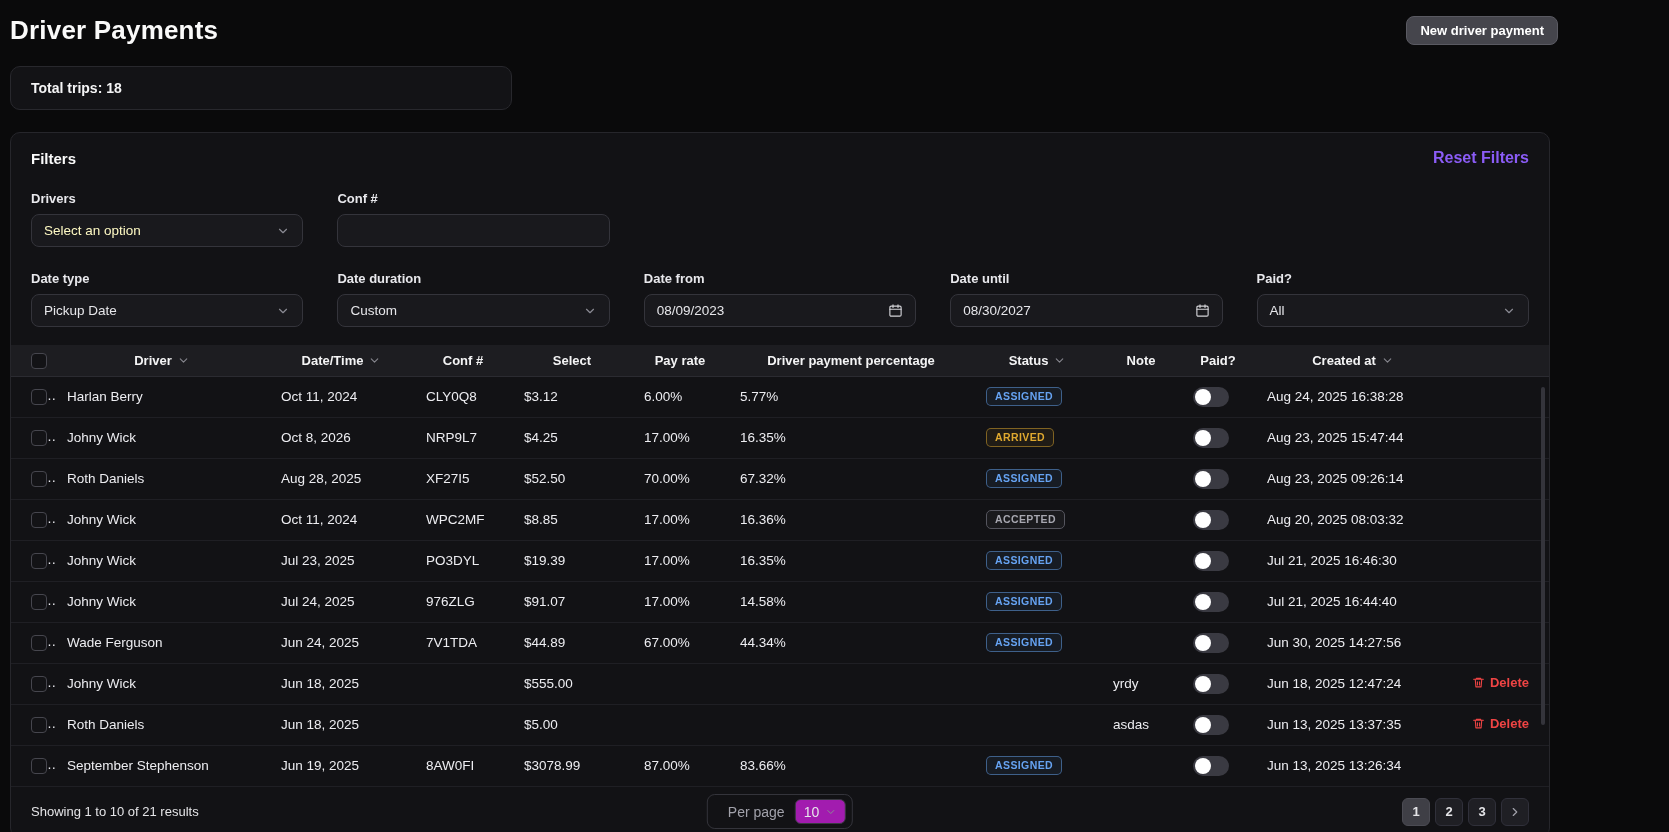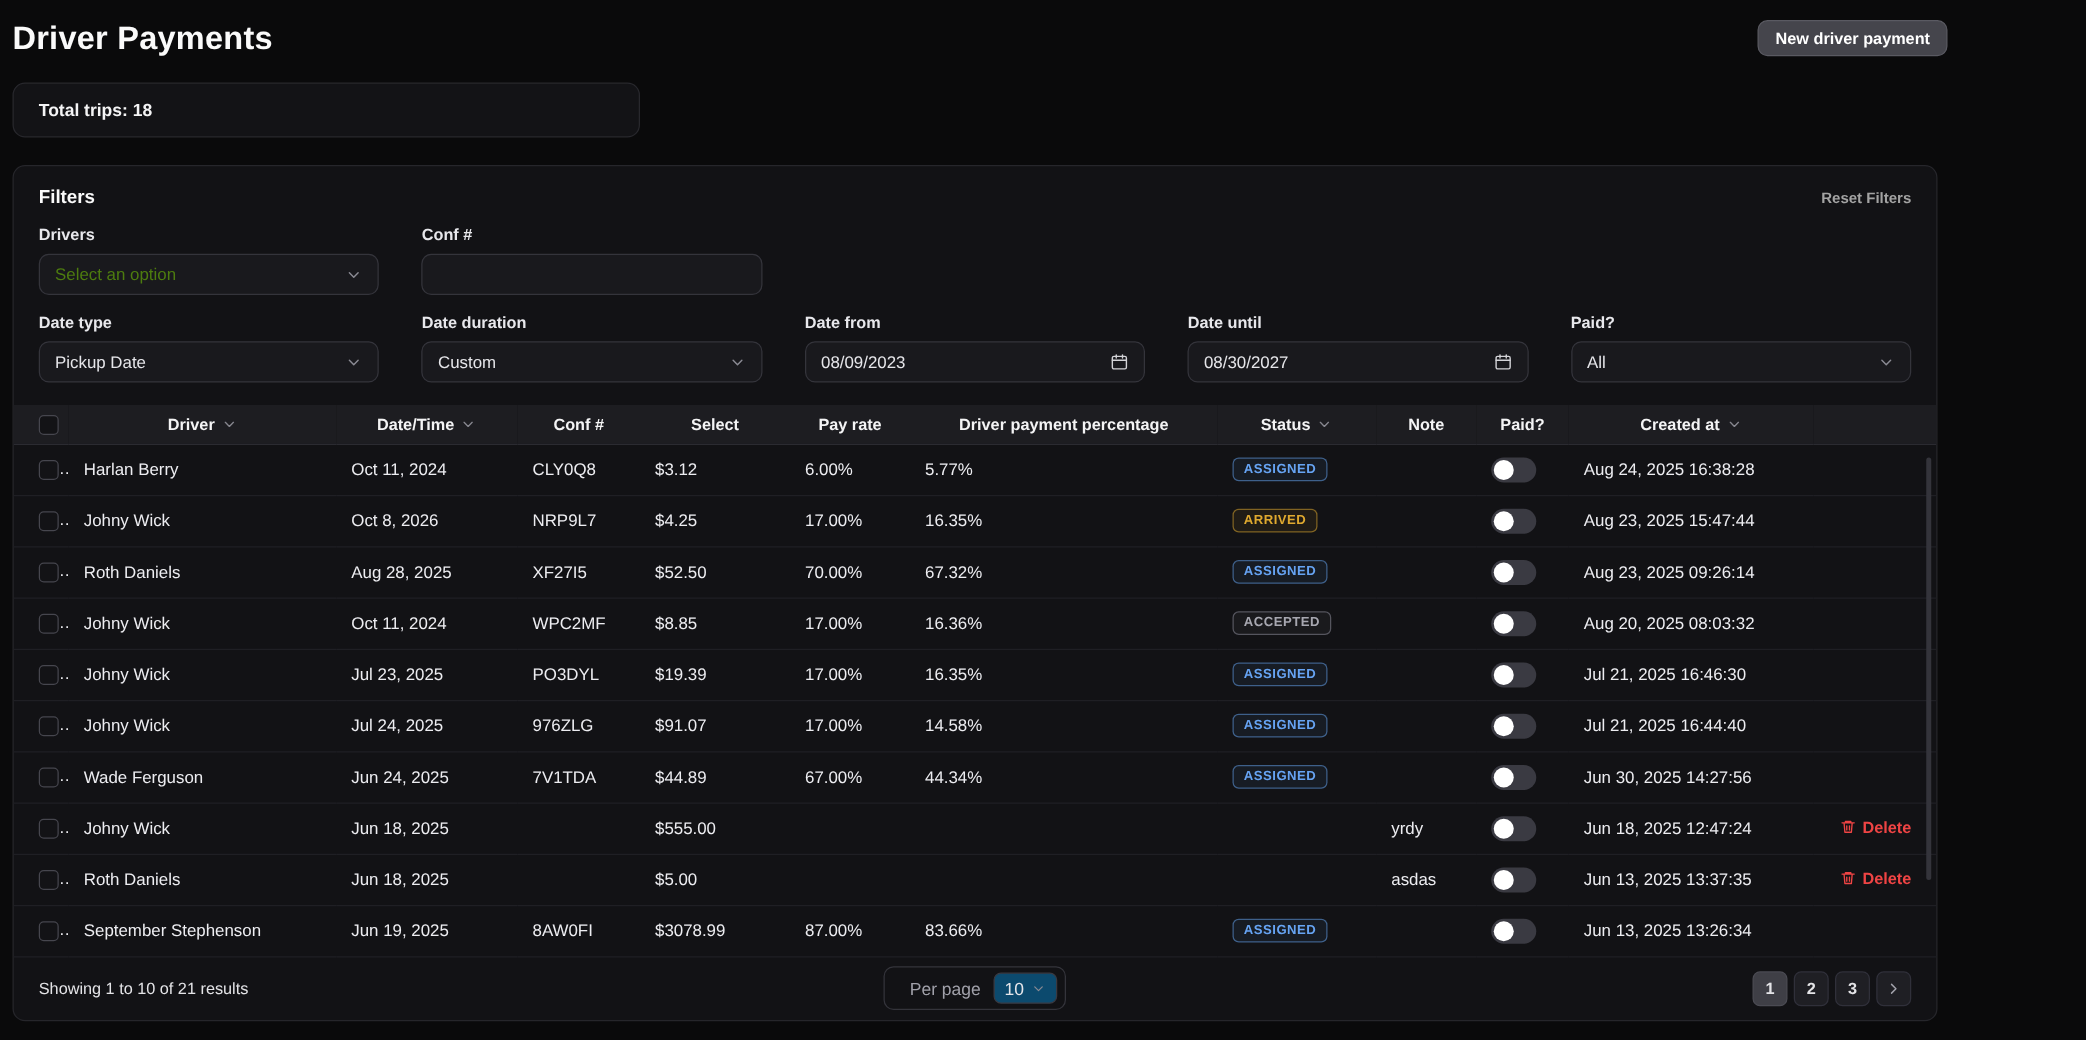--- a/index.html
+++ b/index.html
@@ -16,28 +16,28 @@
   
   .summary-row{display:flex;gap:17px;margin-top:16px}
   .summary-card{width:502px;height:44px;background:#131316;border:1px solid #28282d;border-radius:10px;
     display:flex;align-items:center;padding:0 20px;font-size:14px;font-weight:700;color:#f4f4f5}
 
   
   .panel{margin-top:22px;width:1540px;background:#121215;border:1px solid #26262b;border-radius:10px;overflow:hidden}
   .filters{padding:16px 20px 18px}
   .filters-head{display:flex;justify-content:space-between;align-items:center}
   .filters-title{font-size:15px;font-weight:700}
-  .reset-link{font-size:12px;font-weight:600;color:#a3a3a3;cursor:pointer;text-decoration:none}
-  .filter-grid{display:grid;grid-template-columns:repeat(5,1fr);column-gap:34px;margin-top:14px}
+  .reset-link{font-size:16px;font-weight:600;color:#8b5cf6;cursor:pointer;text-decoration:none}
+  .filter-grid{display:grid;grid-template-columns:repeat(5,1fr);column-gap:34px;margin-top:24px}
   .field label{display:block;font-size:13px;font-weight:600;color:#e8e8ec;margin-bottom:8px}
   .control{height:33px;width:100%;background:#19191d;border:1px solid #34343b;border-radius:8px;
     display:flex;align-items:center;justify-content:space-between;padding:0 12px;font-size:13.5px;
     color:#e6e6ea;cursor:pointer}
   input.control{font-family:inherit;outline:none;cursor:text}
-  .control .placeholder{color:#4d7c0f}
+  .control .placeholder{color:#fef9c3}
   .chev{width:14px;height:14px;stroke:#8a8a93;fill:none;stroke-width:2;stroke-linecap:round;stroke-linejoin:round;flex:none}
   .cal{width:15px;height:15px;stroke:#d4d4d8;fill:none;stroke-width:1.8;stroke-linecap:round;stroke-linejoin:round;flex:none}
 
   
   .table-wrap{position:relative}
   table{width:100%;border-collapse:collapse;table-layout:fixed}
   thead th{background:#1d1d21;border-bottom:1px solid #2b2b31;padding:7px 12px;font-size:13px;
     font-weight:700;text-align:center;color:#f4f4f5;white-space:nowrap}
   .sort-icon{width:13px;height:13px;stroke:#86868e;fill:none;stroke-width:2;stroke-linecap:round;
     stroke-linejoin:round;vertical-align:-2px;margin-left:5px}
@@ -56,21 +56,21 @@
   .action-cell{text-align:right;padding-right:20px !important}
   .delete-link{color:#ef4444;font-weight:600;font-size:13px;display:inline-flex;align-items:center;gap:5px;cursor:pointer}
   .delete-link svg{width:13px;height:13px;stroke:currentColor;fill:none;stroke-width:2;stroke-linecap:round;stroke-linejoin:round}
   .scroll-thumb{position:absolute;right:4px;top:42px;width:4px;height:338px;background:#34343b;border-radius:2px}
 
   
   .table-footer{position:relative;display:flex;justify-content:space-between;align-items:center;padding:11px 20px;height:50px}
   .showing{font-size:13px;color:#e4e4e7}
   .per-page{position:absolute;left:50%;transform:translateX(-50%);height:35px;border:1px solid #34343b;
     border-radius:8px;display:flex;align-items:center;gap:10px;padding:0 6px 0 20px;font-size:14px;color:#a1a1aa}
-  .per-page-select{display:flex;align-items:center;gap:6px;height:25px;background:#0c4a6e;border:1px solid #3a3a42;
+  .per-page-select{display:flex;align-items:center;gap:6px;height:25px;background:#a21caf;border:1px solid #3a3a42;
     border-radius:6px;padding:0 8px;color:#e6e6ea;cursor:pointer}
   .pagination{display:flex;gap:5px}
   .page-btn{min-width:28px;height:28px;border-radius:6px;background:#1f1f24;border:1px solid #30303a;
     color:#e4e4e7;font-size:13px;font-weight:600;display:flex;align-items:center;justify-content:center;cursor:pointer}
   .page-btn.active{background:#3f3f46;border-color:#4b4b53}
   .page-btn svg{width:14px;height:14px;stroke:#a1a1aa;fill:none;stroke-width:2;stroke-linecap:round;stroke-linejoin:round}
 </style>
 </head>
 <body>
 

